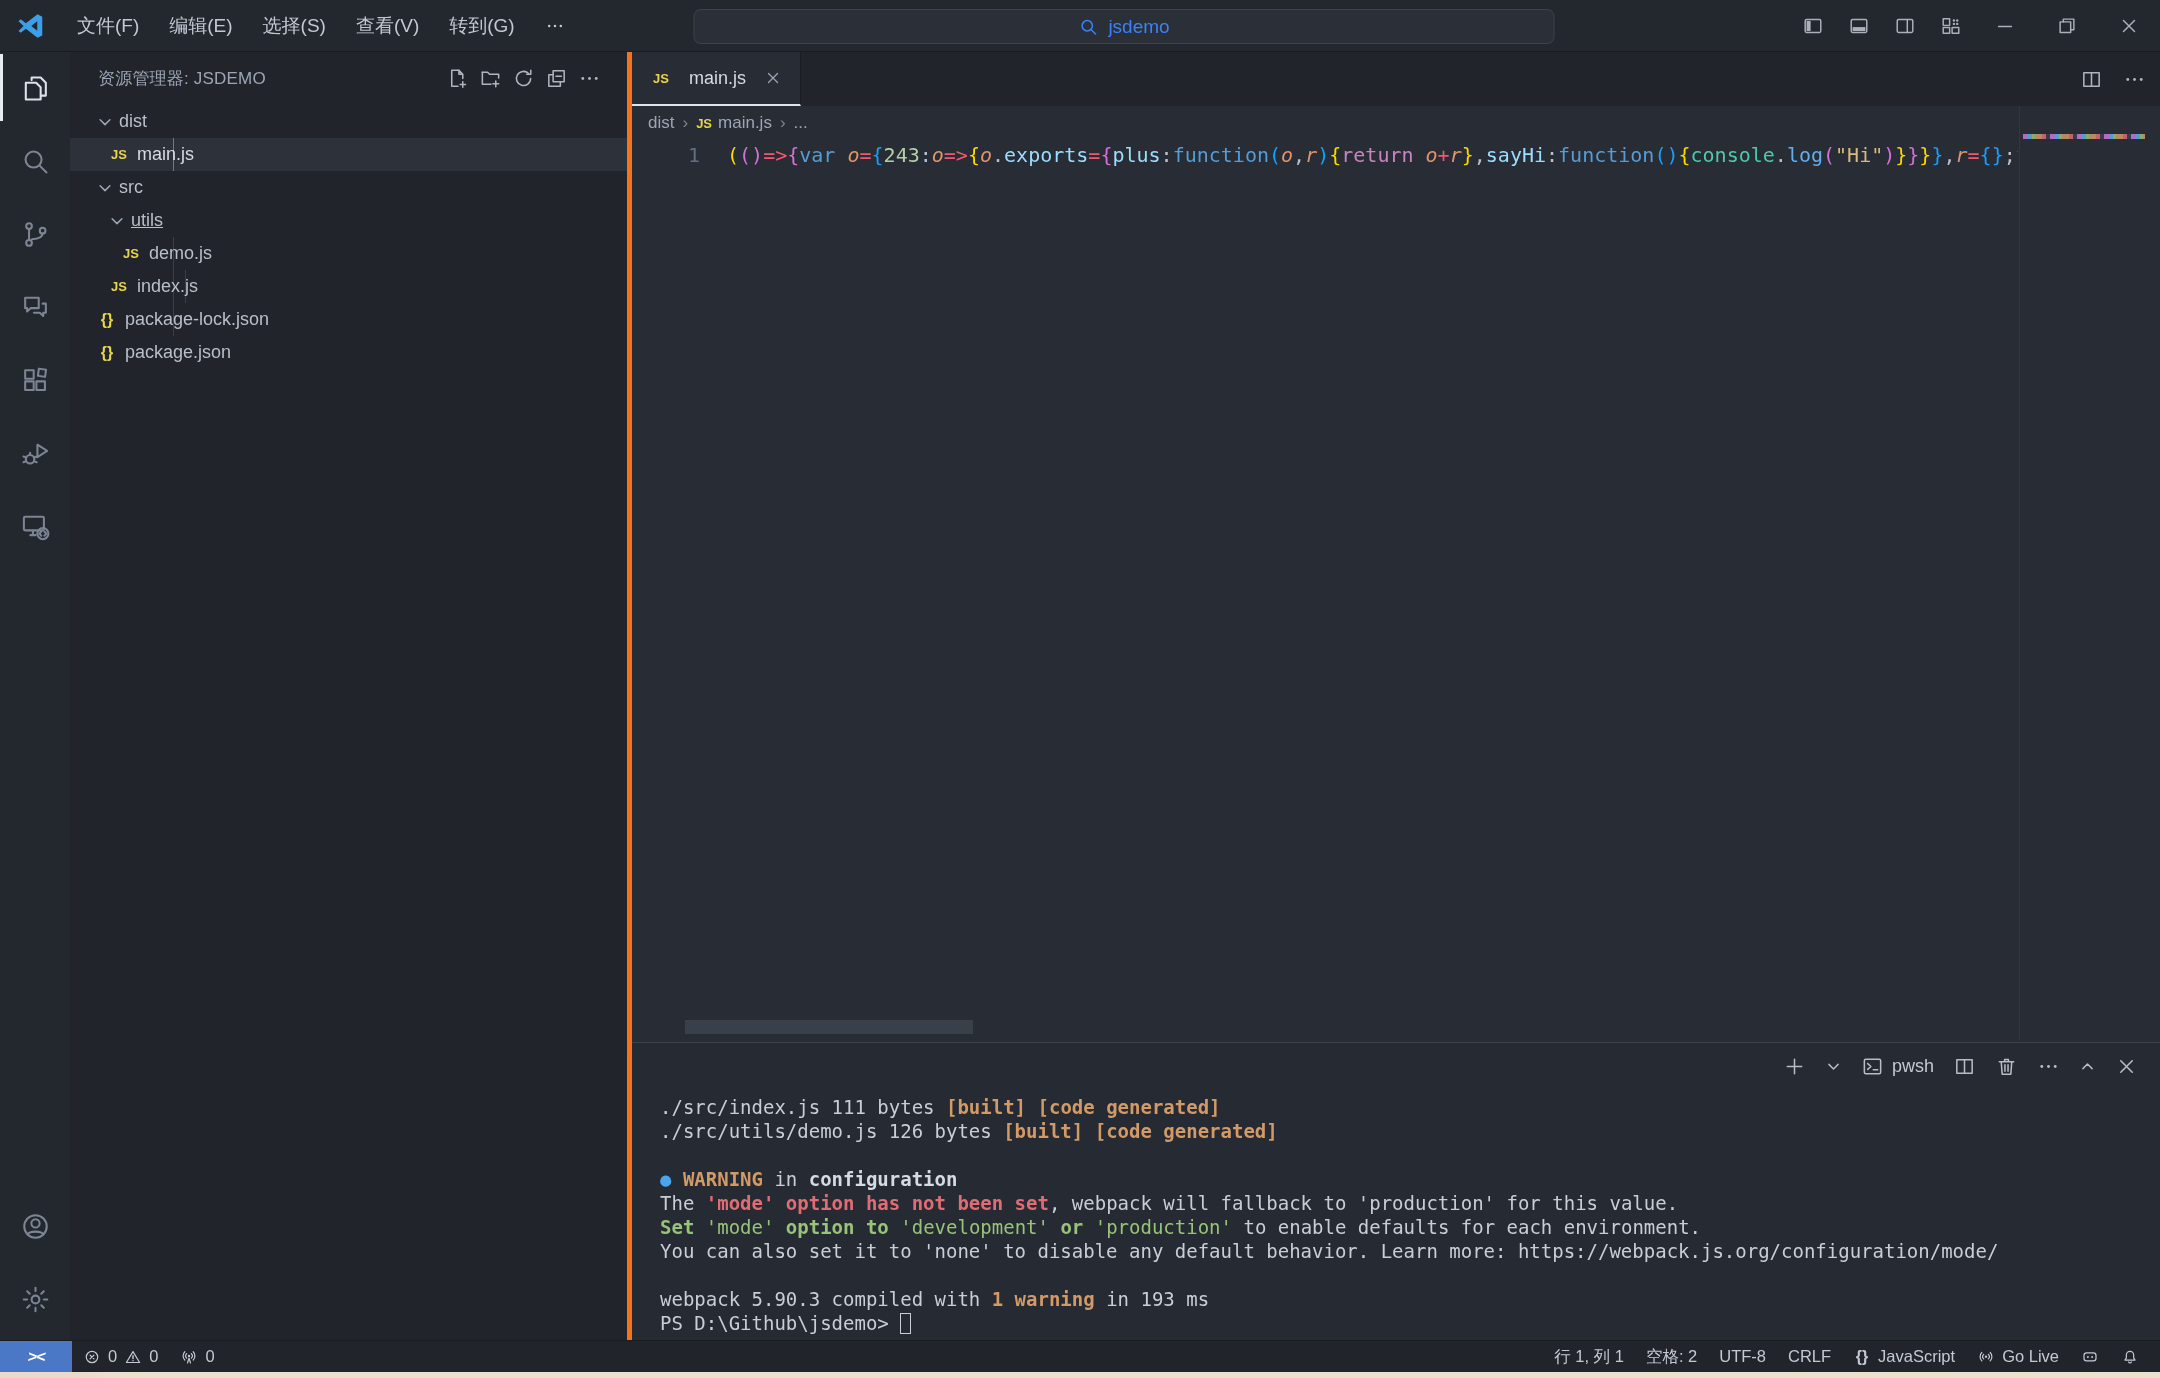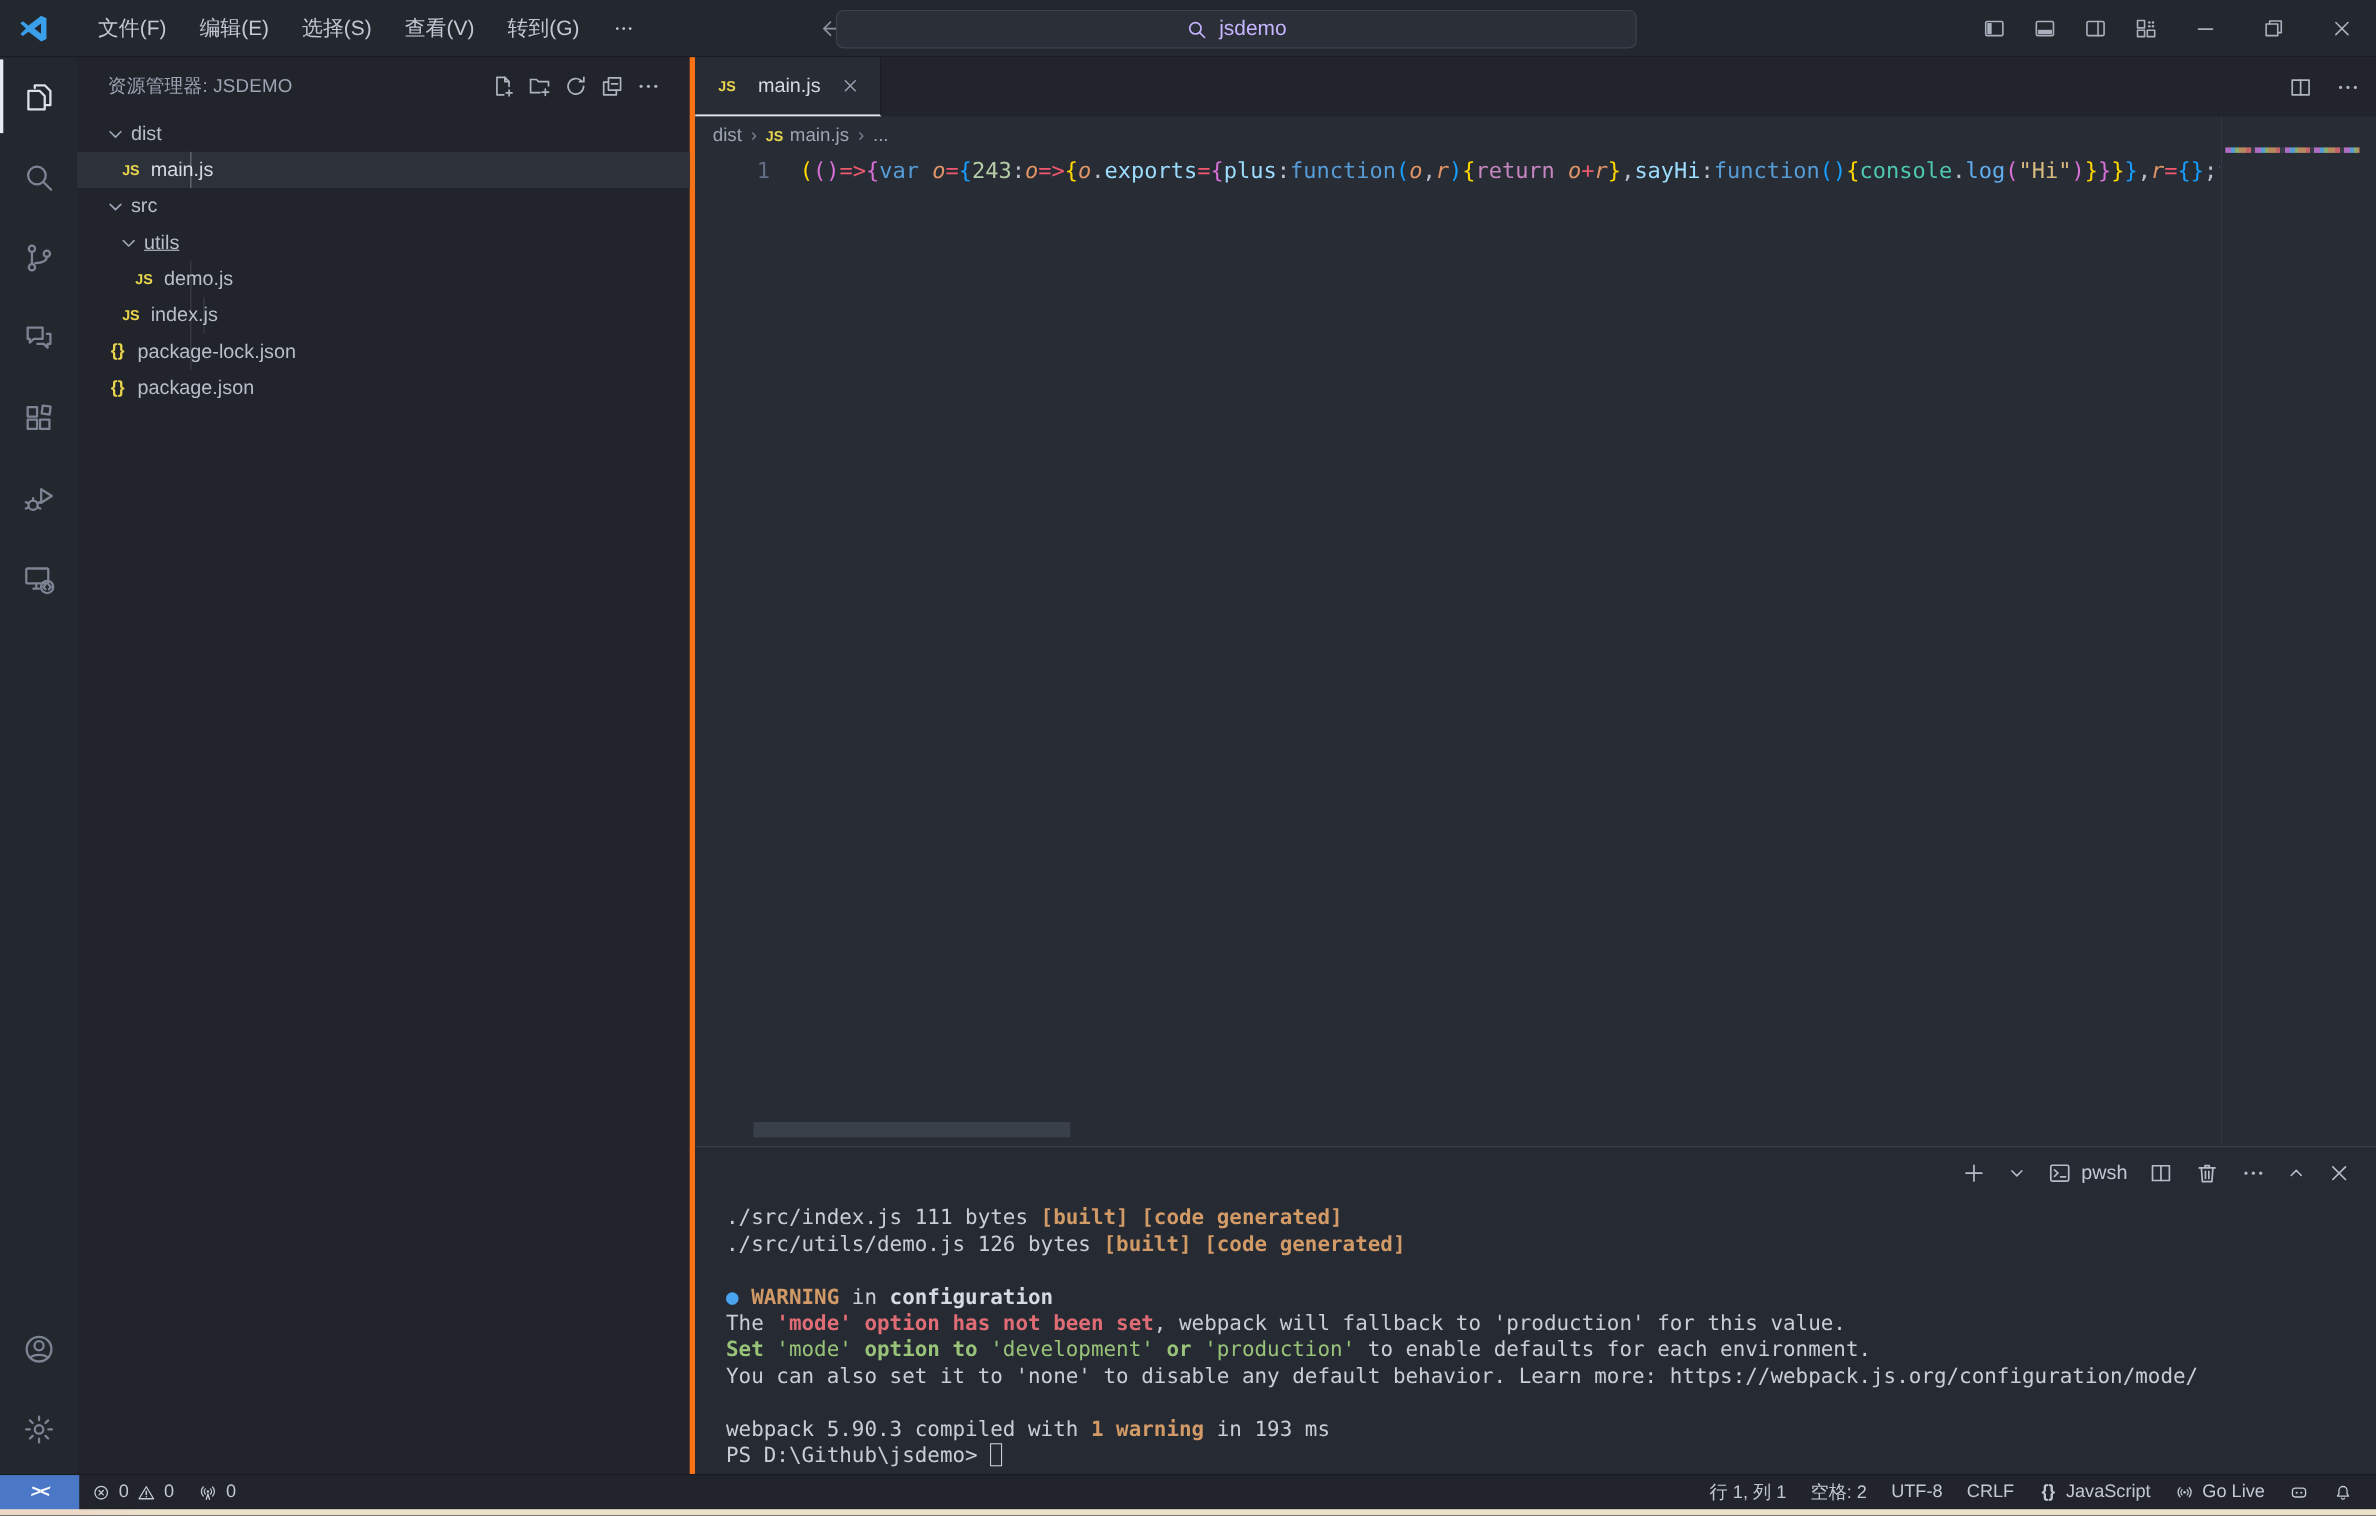--- a/index.html
+++ b/index.html
@@ -5,31 +5,31 @@
   html,body{margin:0;padding:0;background:#11141a;}
   *{box-sizing:border-box;}
   .window{position:relative;width:2160px;height:1378px;overflow:hidden;
     font-family:"Liberation Sans","DejaVu Sans",sans-serif;color:#9da5b4;background:#21252b;}
   svg{display:block;}
   .ic{display:inline-flex;align-items:center;justify-content:center;color:inherit;}
   .ic svg{width:100%;height:100%;}
 
   
   .titlebar{position:absolute;left:0;top:0;width:2160px;height:52px;background:#23272e;
-    display:flex;align-items:center;border-bottom:1px solid #191c21;gap:12px;}
+    display:flex;align-items:center;border-bottom:1px solid #191c21;}
   .logo{width:30px;height:30px;margin:0 16px 0 16px;}
   .menubar{display:flex;align-items:center;height:100%;}
   .menu-item{padding:0 15px;font-size:19px;color:#c3c9d4;height:36px;display:flex;align-items:center;border-radius:6px;}
   .menu-item .ic{width:20px;height:20px;}
   .nav-arrows{display:flex;align-items:center;gap:26px;margin-left:140px;color:#8a919e;}
   .nav-arrows .ic{width:24px;height:24px;}
   .nav-arrows .dim{color:#5a6170;}
   .command-center{position:absolute;left:50%;top:9px;transform:translateX(-50%) translateX(44px);
-    width:728px;height:35px;background:#2a2f38;border:1px solid #3c424e;border-radius:7px;
-    display:flex;align-items:center;justify-content:center;gap:10px;color:#c4b5fd;font-size:19px;}
+    width:861px;height:35px;background:#2a2f38;border:1px solid #3c424e;border-radius:7px;
+    display:flex;align-items:center;justify-content:center;gap:10px;color:#3b82f6;font-size:19px;}
   .command-center .ic{width:20px;height:20px;}
   .window-controls{position:absolute;right:0;top:0;height:52px;display:flex;align-items:center;}
   .wc{width:46px;height:52px;display:flex;align-items:center;justify-content:center;color:#aab1bc;}
   .wc .ic{width:22px;height:22px;}
   .wc.sys{width:62px;}
 
   
   .activitybar{position:absolute;left:0;top:52px;width:70px;bottom:38px;background:#23272e;}
   .act-ind{position:absolute;left:0;top:2px;width:3px;height:67px;background:#e8ecf2;}
   .act-item{width:70px;height:73px;display:flex;align-items:center;justify-content:center;color:#7d8493;}

